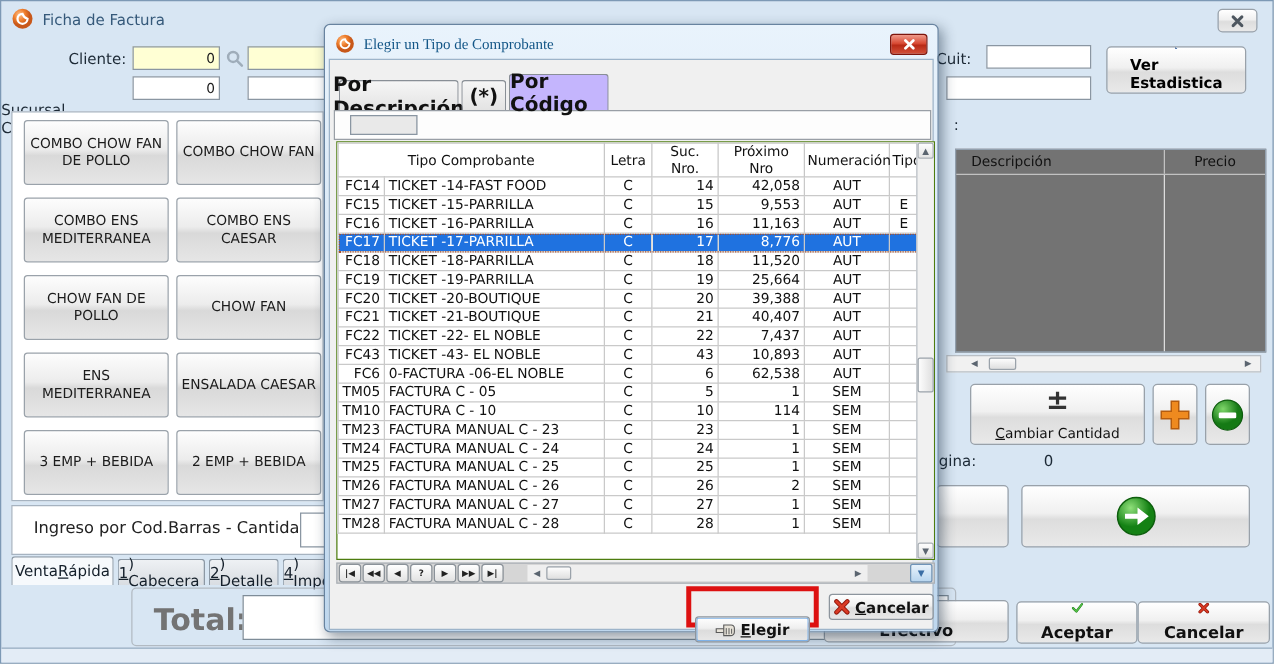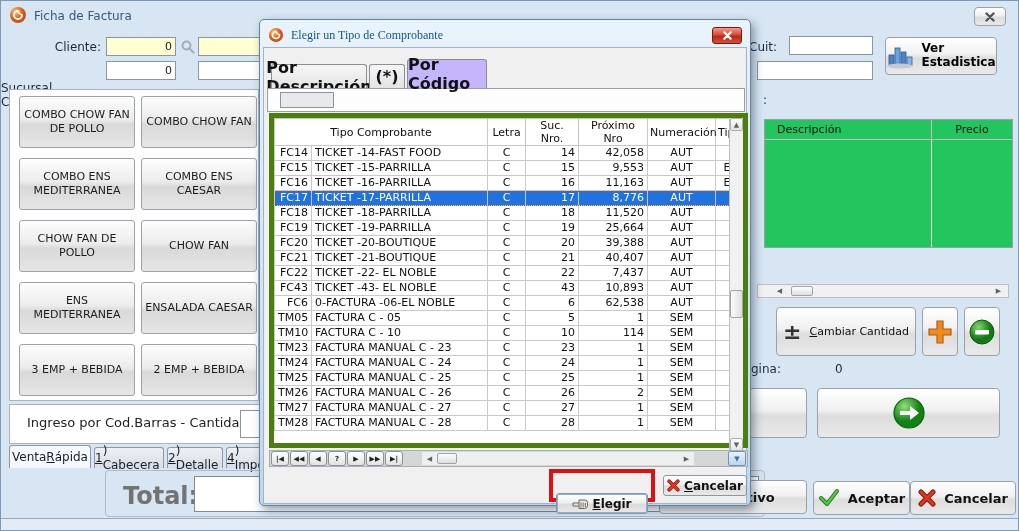--- a/index.html
+++ b/index.html
@@ -6,21 +6,21 @@
   body { background:#888; font-family:"DejaVu Sans", sans-serif; }
   .screen { position:relative; width:1019px; height:531px; background:#d8e6f3;
             overflow:hidden; border:1px solid #7d99b5; font-family:"DejaVu Sans", sans-serif; }
   .abs { position:absolute; }
   .lbl { font-size:12px; color:#1d2a36; }
   .inp { border:1px solid #8a96a2; background:#fff; font-size:11px; padding:0 3px;
          font-family:"DejaVu Sans", sans-serif; color:#222; }
   .yellow { background:#ffffd4; }
   .btn3d { background:linear-gradient(#ffffff,#f0f0f0 45%,#dddddd 55%,#e9e9e9);
            border:1px solid #99a1a9; border-radius:4px; cursor:default;
-           display:flex; align-items:center; justify-content:center; }
+           display:flex; align-items:center; justify-content:center;flex-direction:column; }
   .titlebar-text { font-size:12px; color:#35597a; }
   
   .prod-grid { display:grid; grid-template-columns:116px 116px; gap:10px 6px; }
   .prod-btn { width:116px; height:52px; font-size:11px; color:#1c1c1c; text-align:center;
               background:linear-gradient(#fdfdfd,#ececec 45%,#d9d9d9 55%,#e6e6e6);
               border:1px solid #9aa2aa; border-radius:3px; display:flex;
               align-items:center; justify-content:center; padding:2px; line-height:1.25; }
   
   .dialog { left:258px; top:18px; width:492px; height:487px; z-index:20;
             background:linear-gradient(#e9f3fc,#bed7ee); border:1px solid #68839f;
@@ -163,21 +163,21 @@
   </div>
   <div class="abs btn3d bigbtn" style="left:909px;top:480px;width:106px;height:34px;">
     <svg width="18" height="18" viewBox="0 0 18 18">
       <path d="M3 3 L15 15 M15 3 L3 15" stroke="#8f1408" stroke-width="5" stroke-linecap="round"></path>
       <path d="M3 3 L15 15 M15 3 L3 15" stroke="#d93a24" stroke-width="3" stroke-linecap="round"></path>
     </svg>
     <span>Cancelar</span>
   </div>
 
   <div class="abs lbl" style="left:762px;top:92px;">:</div>
-  <div class="abs" style="left:763px;top:118px;width:249px;height:129px;background:#22c55e;border:1px solid #92a0ae;">
+  <div class="abs" style="left:763px;top:118px;width:249px;height:163px;background:#737373;border:1px solid #92a0ae;">
     <div style="display:flex;height:20px;border-bottom:1px solid #c2c2c2;font-size:11px;color:#111;">
       <div style="flex:1;padding:3px 0 0 12px;border-right:1px solid #c2c2c2;">Descripción</div>
       <div style="width:80px;padding-top:3px;text-align:center;">Precio</div>
     </div>
     <div style="position:absolute;top:20px;bottom:0;right:80px;width:1px;background:#ddd;"></div>
   </div>
 
   <div class="abs sb" style="left:756px;top:283px;width:252px;height:14px;">
     <div class="sb-btn abs" style="left:15px;top:1px;width:13px;height:10px;border:none;background:none;">◀</div>
     <div class="abs" style="left:33px;top:1px;width:22px;height:10px;background:linear-gradient(#fdfdfd,#dfdfdf);border:1px solid #9aa2aa;border-radius:2px;"></div>
@@ -239,21 +239,21 @@
     </div>
     <div class="dlg-body">
 
       <div class="tab" style="left:7px;top:16px;width:96px;height:24px;">Por Descripción</div>
       <div class="tab" style="left:105px;top:16px;width:36px;height:24px;">(*)</div>
       <div class="tab active" style="left:143px;top:11px;width:80px;height:29px;">Por Código</div>
 
       <div class="abs" style="left:3px;top:40px;width:478px;height:24px;background:#fdfdfd;border:1px solid #999fa6;"></div>
       <input class="abs inp" style="left: 16px; top: 44px; width: 54px; height: 16px; background: rgb(233, 233, 233);" value="">
 
-      <div class="abs" style="left:5px;top:65px;width:479px;height:335px;border:5px solid #4d7c0f;background:#fff;">
+      <div class="abs" style="left:5px;top:65px;width:479px;height:335px;border:1px solid #4d7c0f;background:#fff;">
         <table class="grid">
           <colgroup>
             <col style="width:37px">
               <col style="width:176px">
               <col style="width:38px">
             <col style="width:53px">
               <col style="width:69px">
               <col style="width:68px">
               <col style="width:23px">
           </colgroup>

